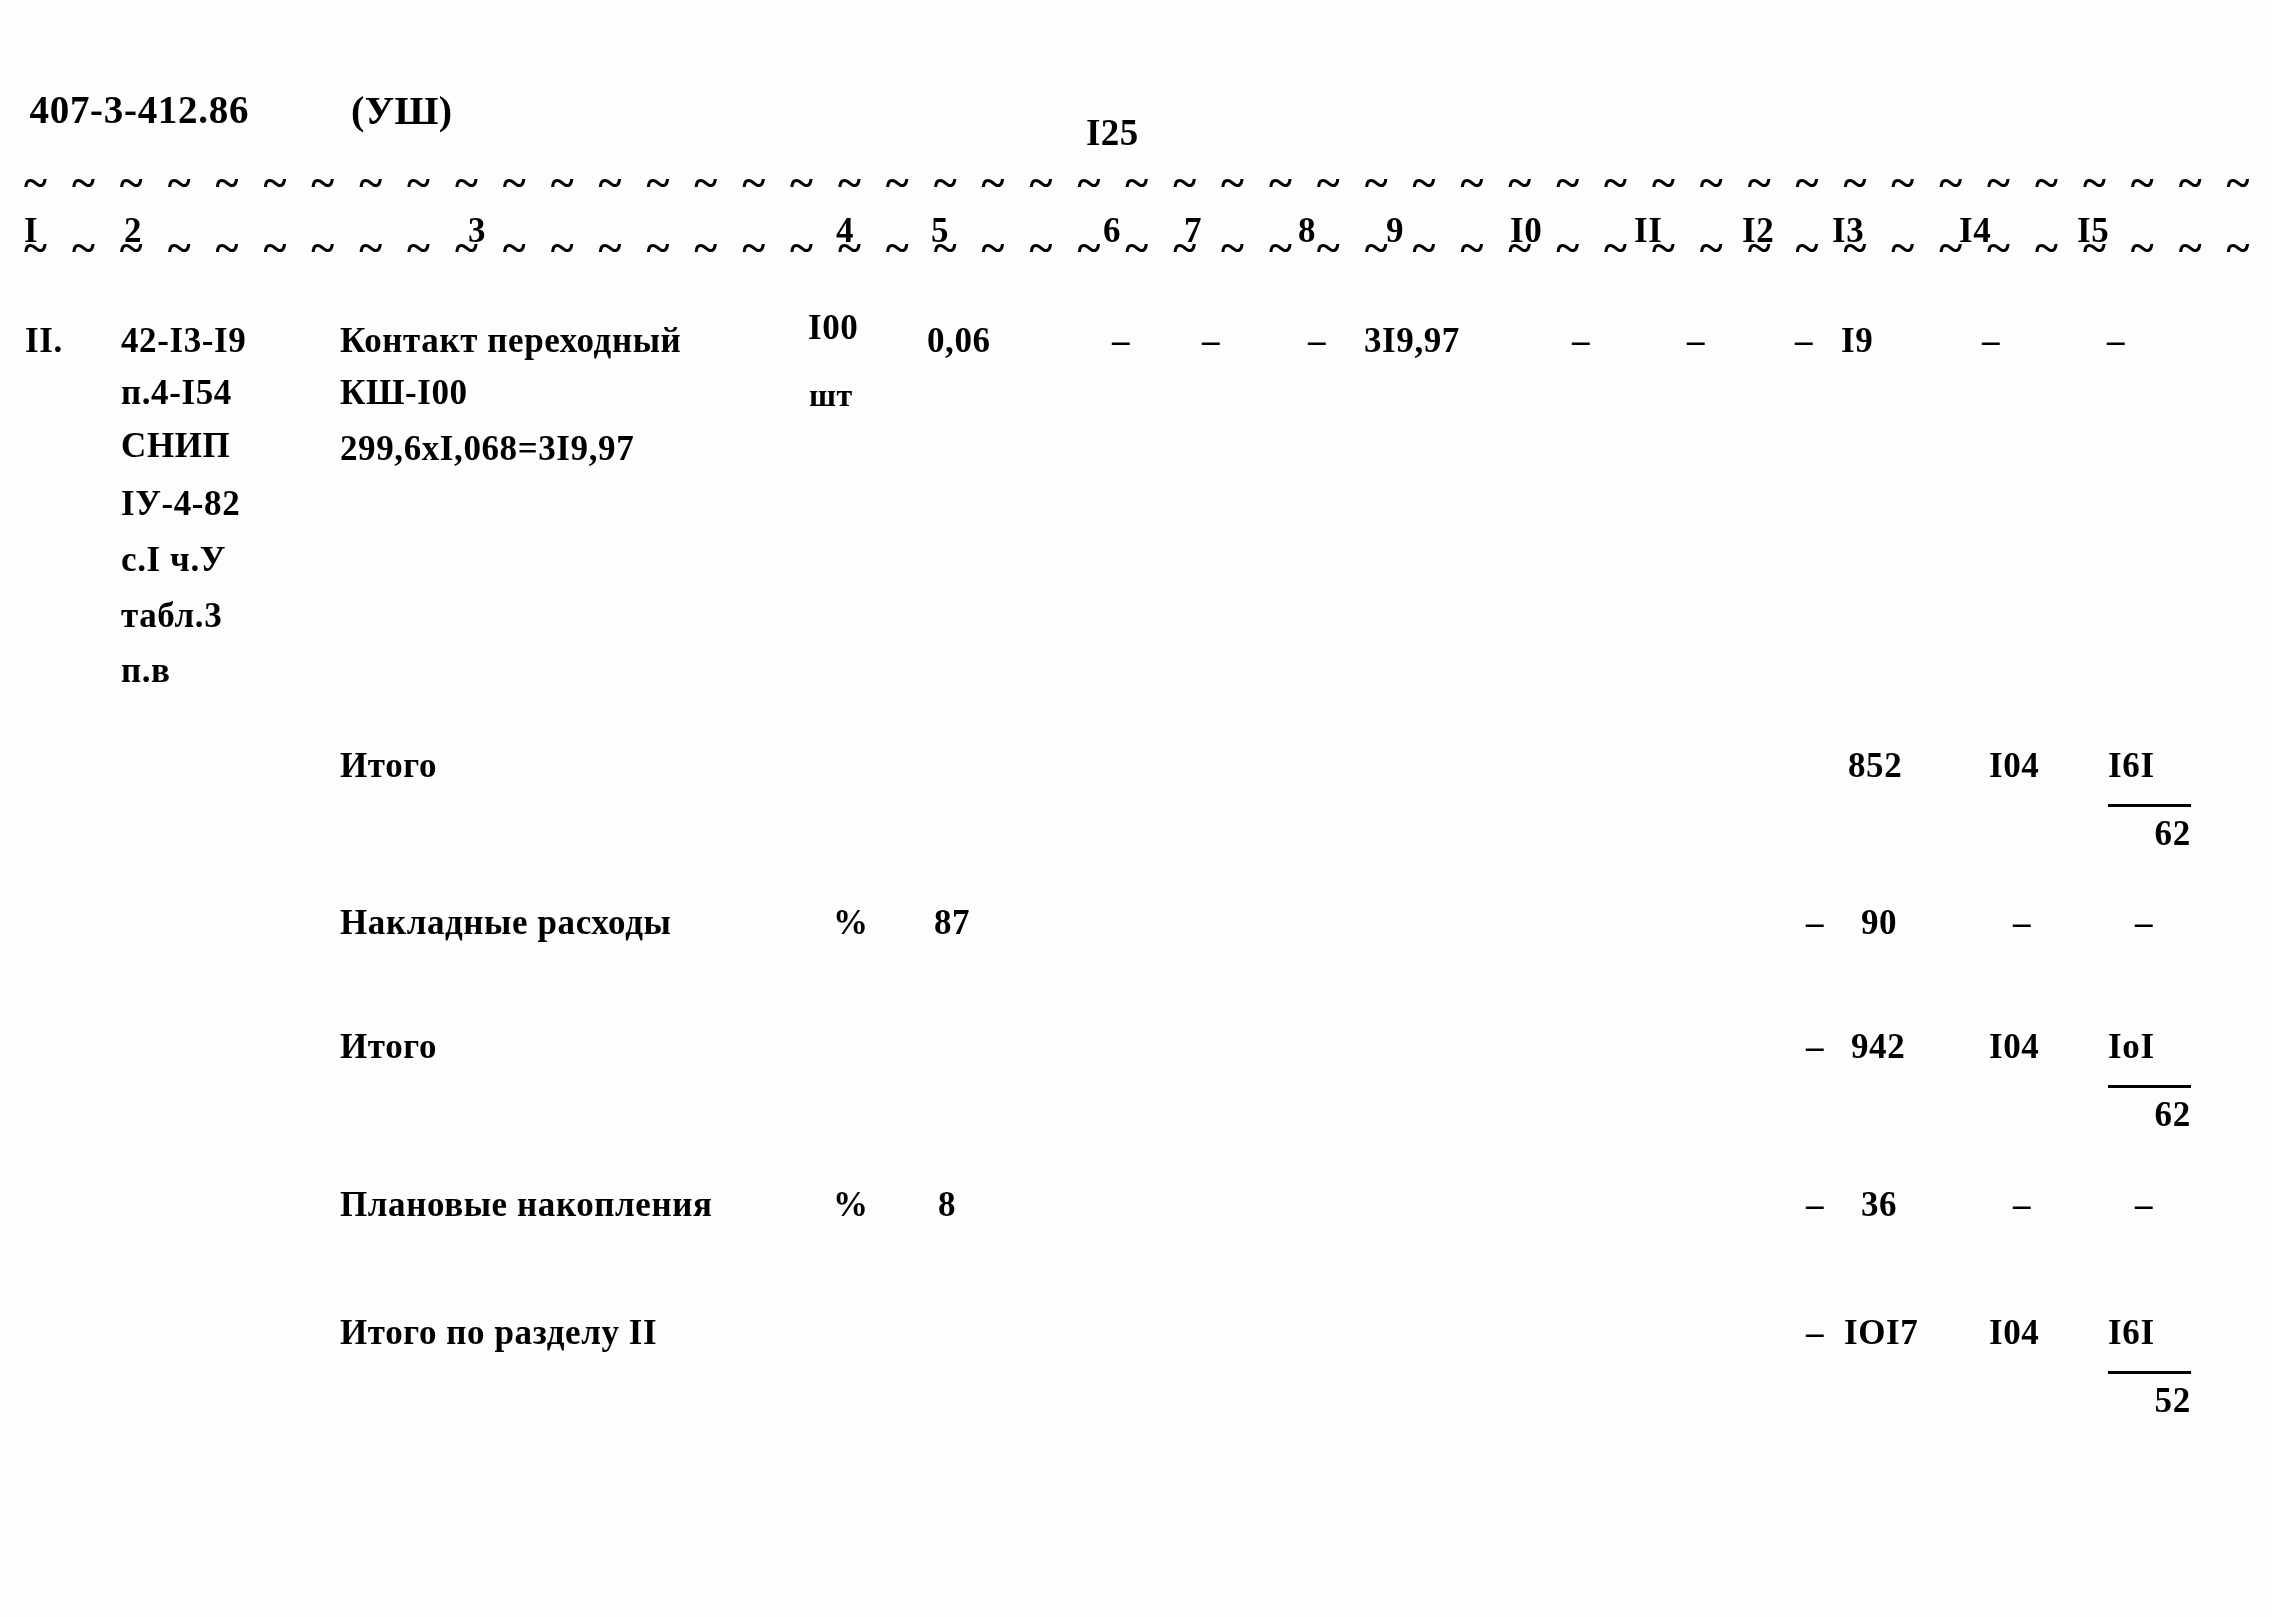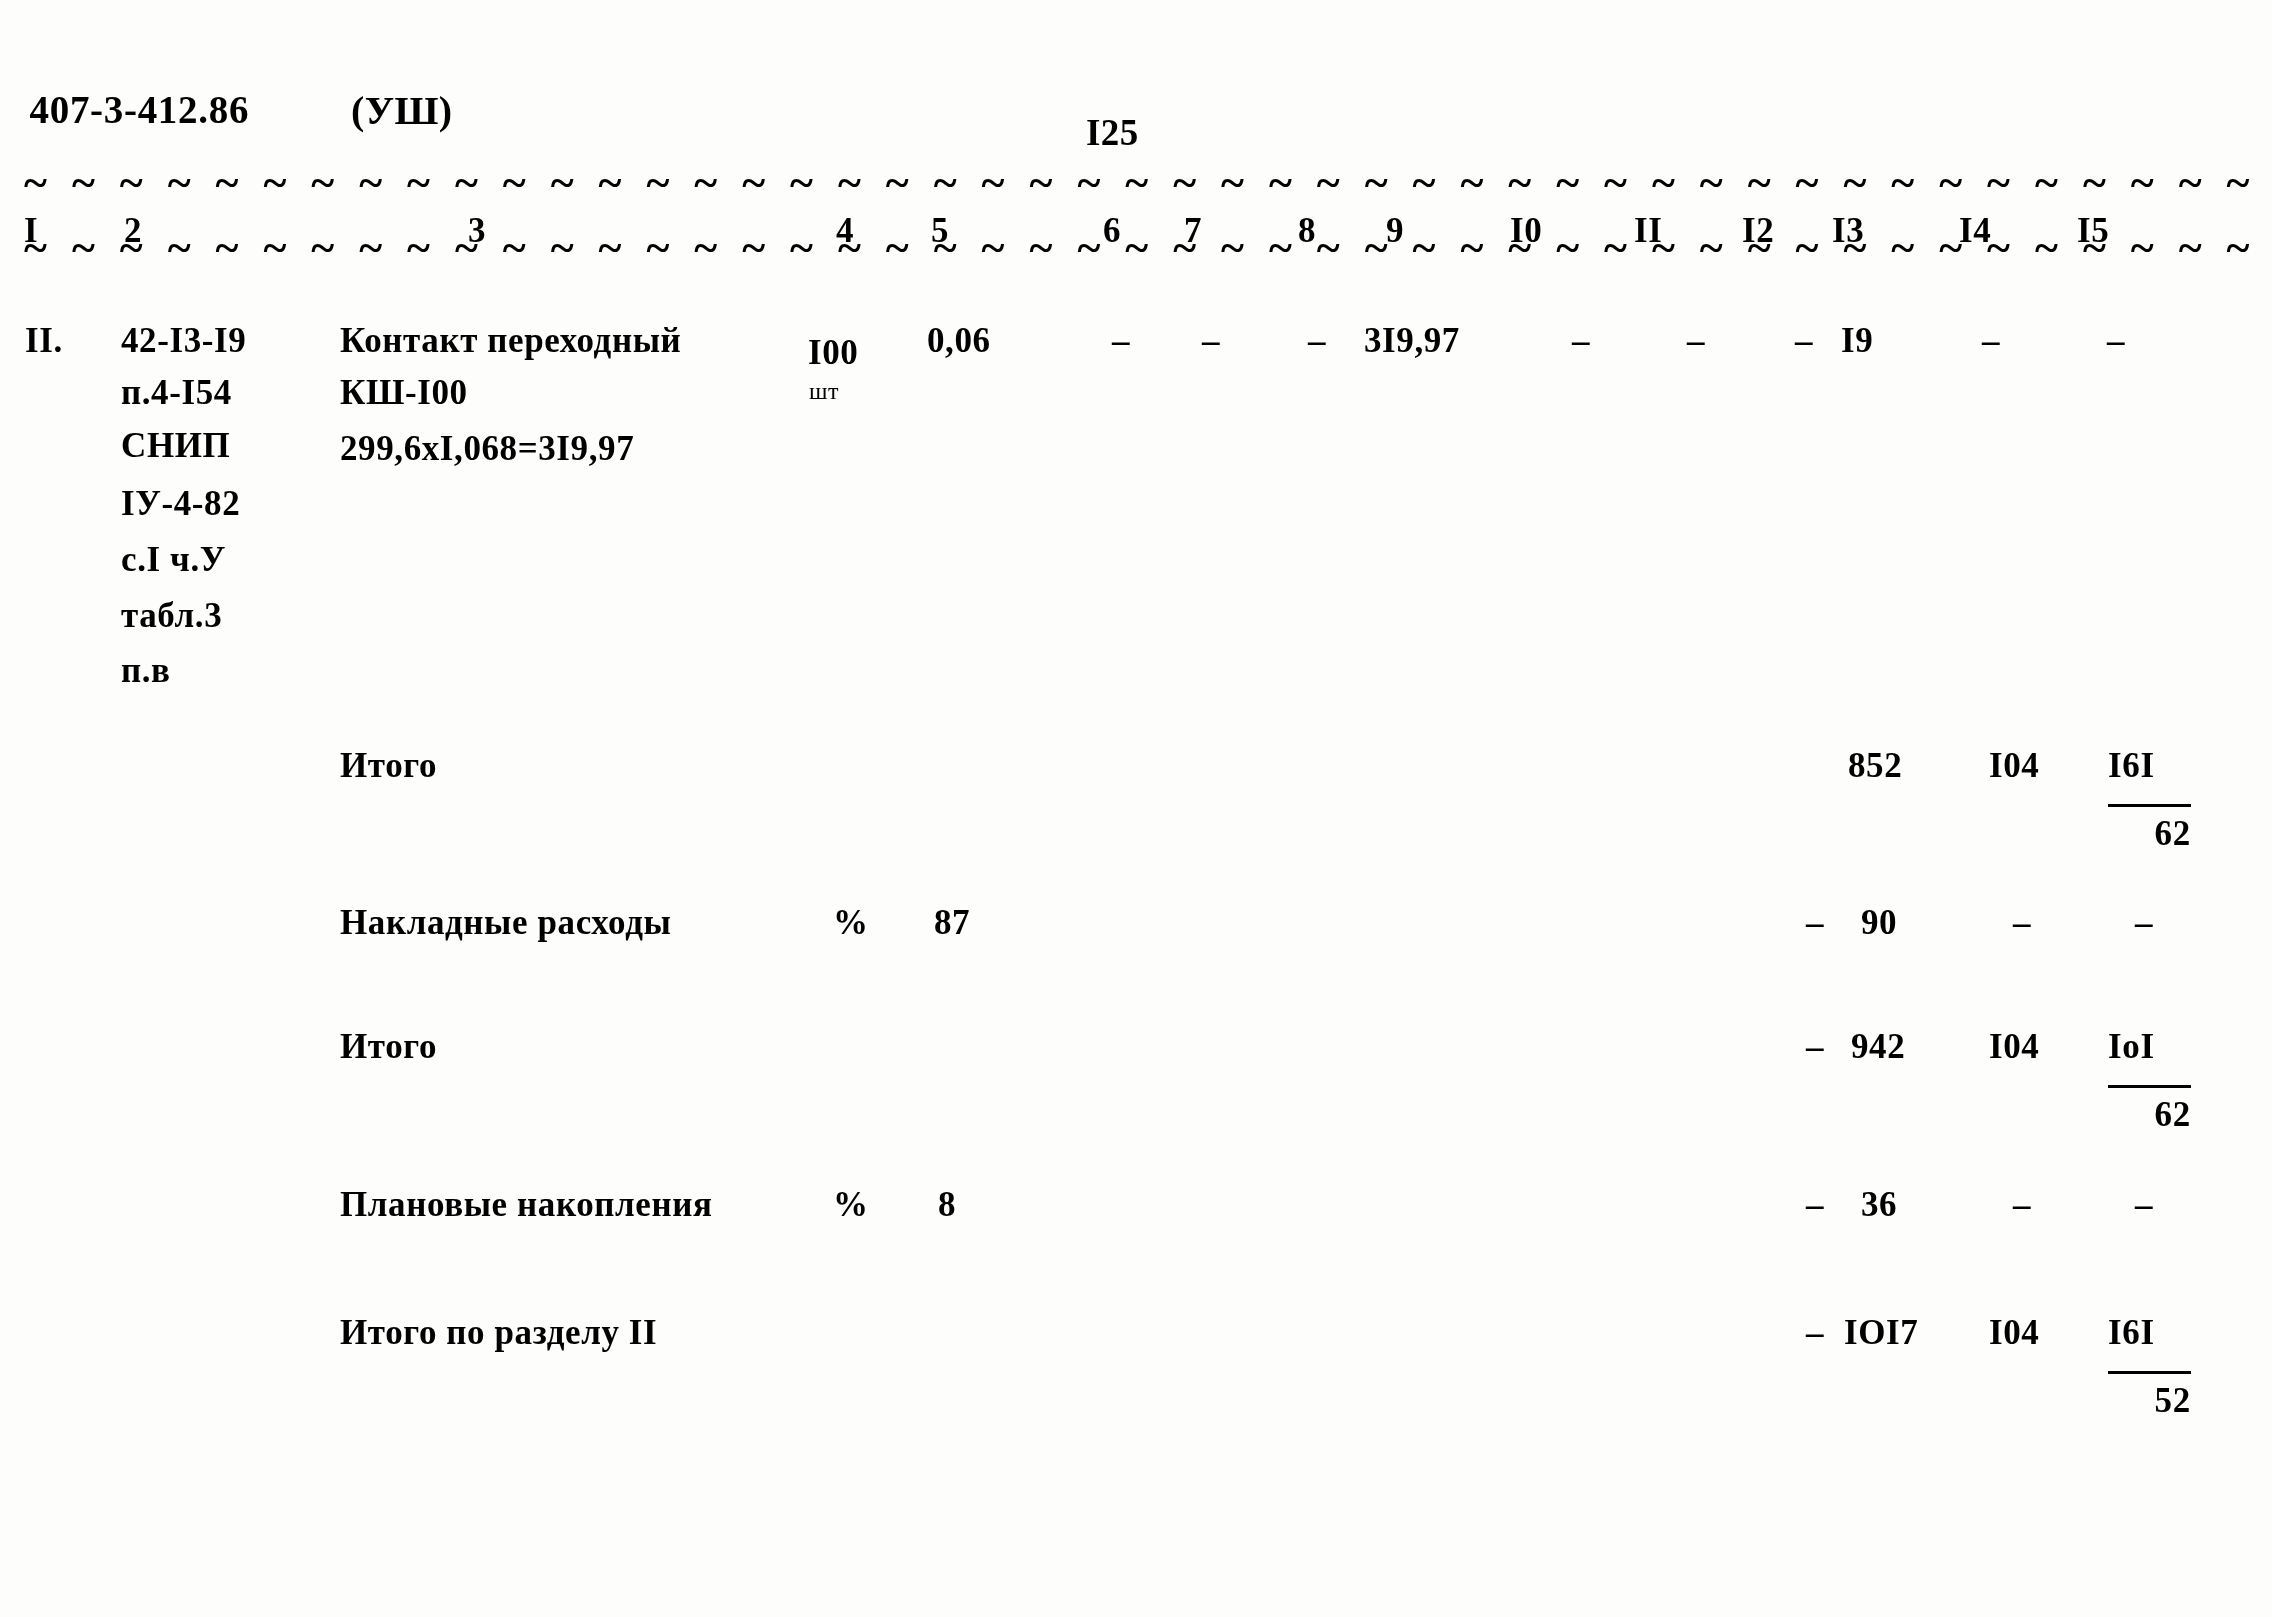--- a/index.html
+++ b/index.html
@@ -81,22 +81,22 @@
     letter-spacing: 0.7px;
   }
 
   
   .cell {
     font-size: 35px;
     font-weight: 700;
     letter-spacing: 0.6px;
   }
   .cell-sm {
-    font-size: 24px;
-    font-weight: 400;
+    font-size: 32px;
+    font-weight: 700;
   }
 
   
   .frac {
     position: absolute;
     text-align: left;
   }
   .frac .num {
     display: block;
     font-size: 35px;
@@ -152,21 +152,21 @@
   <div class="t cell typed" style="left:121px; top:428px">СНИП</div>
   <div class="t cell typed" style="left:121px; top:486px">IУ-4-82</div>
   <div class="t cell typed" style="left:121px; top:542px">с.I ч.У</div>
   <div class="t cell typed" style="left:121px; top:598px">табл.3</div>
   <div class="t cell typed" style="left:121px; top:653px">п.в</div>
 
   <div class="t cell typed" style="left:340px; top:323px">Контакт переходный</div>
   <div class="t cell typed" style="left:340px; top:375px">КШ-I00</div>
   <div class="t cell typed" style="left:340px; top:431px">299,6xI,068=3I9,97</div>
 
-  <div class="t cell typed" style="left:808px; top:335px">I00</div>
+  <div class="t cell typed" style="left:808px; top:310px">I00</div>
   <div class="t cell-sm typed" style="left:809px; top:379px">шт</div>
 
   <div class="t cell typed" style="left:927px; top:323px">0,06</div>
   <div class="t cell typed" style="left:1112px; top:323px">–</div>
   <div class="t cell typed" style="left:1202px; top:323px">–</div>
   <div class="t cell typed" style="left:1308px; top:323px">–</div>
   <div class="t cell typed" style="left:1364px; top:323px">3I9,97</div>
   <div class="t cell typed" style="left:1572px; top:323px">–</div>
   <div class="t cell typed" style="left:1687px; top:323px">–</div>
   <div class="t cell typed" style="left:1795px; top:323px">–</div>

